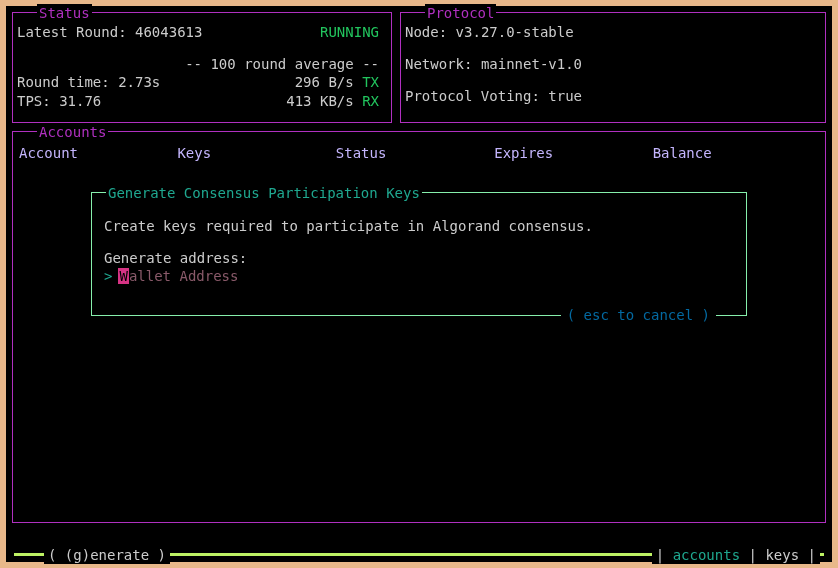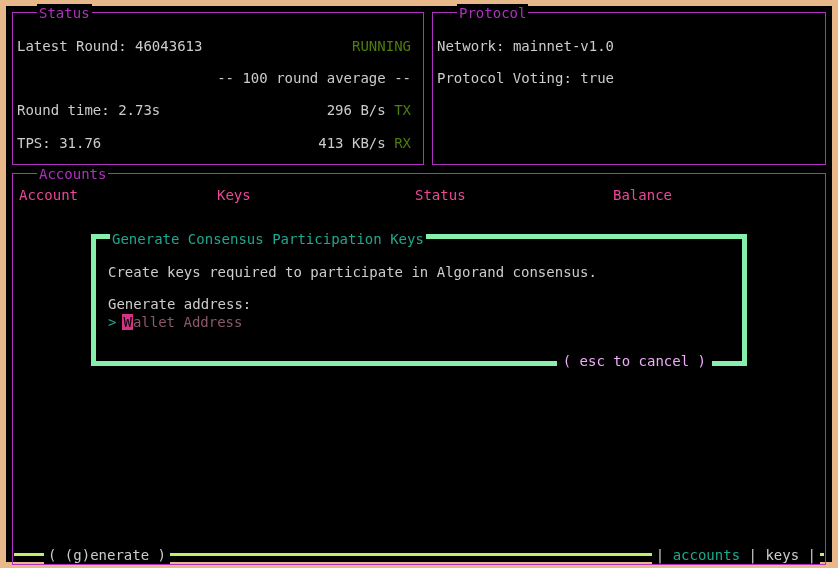--- a/index.html
+++ b/index.html
@@ -26,58 +26,58 @@
   }
   .panel-title {
     position: absolute;
     top: -9px;
     left: 24px;
     background: #000;
     color: #b030c0;
     padding: 0 2px;
   }
   .status-panel { flex: 1; min-width: 0; }
-  .protocol-panel { width: 394px; }
+  .protocol-panel { width: 426px; }
   .line { white-space: pre; text-align: right; }
-  .green { color: #4d7c0f; }
+  .green { color: #22c55e; }
   .teal { color: #1fa890; }
-  .row-between { display: flex; justify-content: space-between; margin-top: 14px; }
+  .row-between { display: flex; justify-content: space-between; }
   .accounts-panel {
     margin-top: 8px;
     height: 392px;
     position: relative;
   }
   .accounts-headers {
     display: flex;
     padding: 2px 2px 6px 2px;
-    color: #ec4899;
+    color: #c4b5fd;
   }
   .col { flex: 1; }
   .modal {
     position: absolute;
     top: 60px;
     left: 78px;
     right: 78px;
-    border: 5px solid #86efac;
+    border: 1px solid #86efac;
     padding: 24px 12px 30px 12px;
   }
   .modal-title {
     position: absolute;
     top: -9px;
     left: 14px;
     background: #000;
     color: #1fa890;
     padding: 0 2px;
   }
   .modal-bottom-label {
     position: absolute;
     bottom: -9px;
     right: 30px;
     background: #000;
-    color: #f0abfc;
+    color: #0369a1;
     padding: 0 6px;
   }
   .prompt-line { display: flex; align-items: baseline; }
   .prompt-gt { color: #1fa890; margin-right: 6px; }
   .cursor {
     background: #d63384;
     color: #000;
     padding: 0 1px;
   }
   .placeholder-rest { color: #8a5a6a; }
@@ -142,40 +142,45 @@
         </span>
         <span>
           <span>413 KB/s</span>
           <span class="green">RX</span>
         </span>
       </div>
     </div>
 
     <div class="panel protocol-panel">
       <span class="panel-title">Protocol</span>
+      <div>
+        <span>Node:</span>
+        <span>v3.27.0-stable</span>
+      </div>
       <div style="height:14px"></div>
       <div>
         <span>Network:</span>
         <span>mainnet-v1.0</span>
       </div>
       <div style="height:14px"></div>
       <div>
         <span>Protocol Voting:</span>
         <span>true</span>
       </div>
     </div>
 
   </div>
 
   <div class="panel accounts-panel">
     <span class="panel-title">Accounts</span>
     <div class="accounts-headers">
       <span class="col">Account</span>
       <span class="col">Keys</span>
       <span class="col">Status</span>
+      <span class="col">Expires</span>
       <span class="col">Balance</span>
     </div>
 
     <div class="modal">
       <span class="modal-title">Generate Consensus Participation Keys</span>
       <div>Create keys required to participate in Algorand consensus.</div>
       <div style="height:14px"></div>
       <div>Generate address:</div>
       <div class="prompt-line">
         <span class="prompt-gt">&gt;</span>

